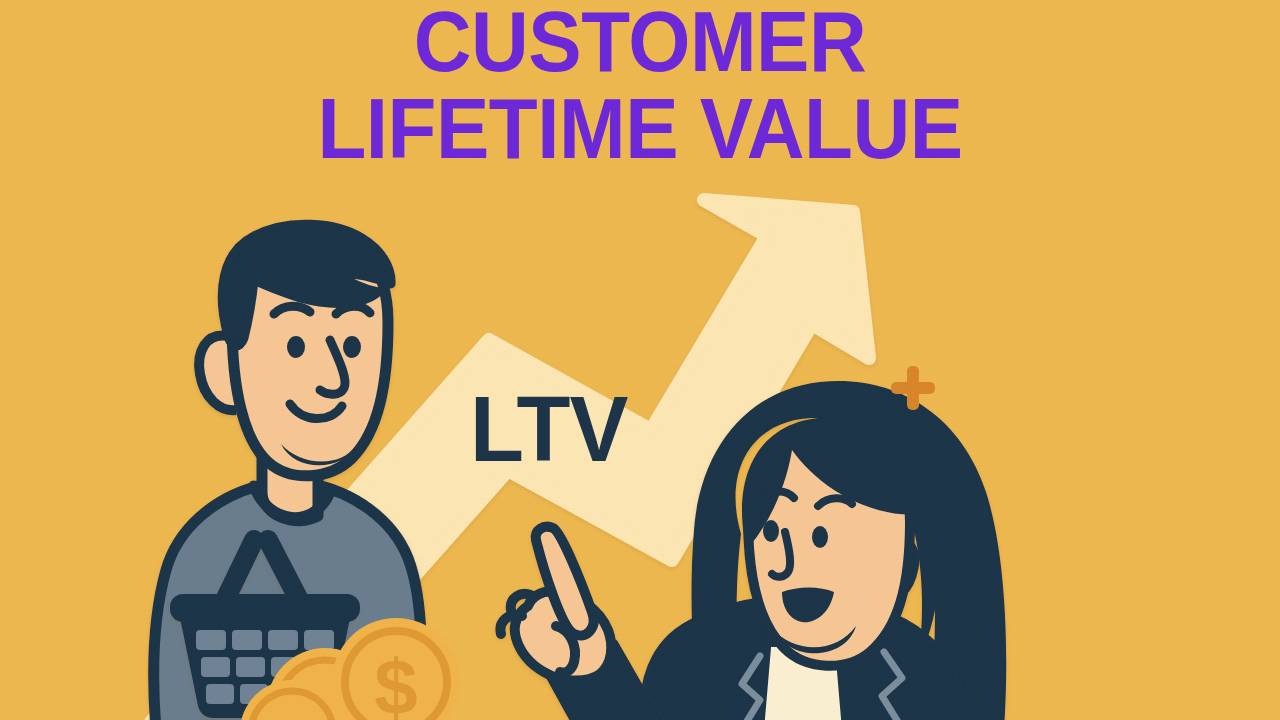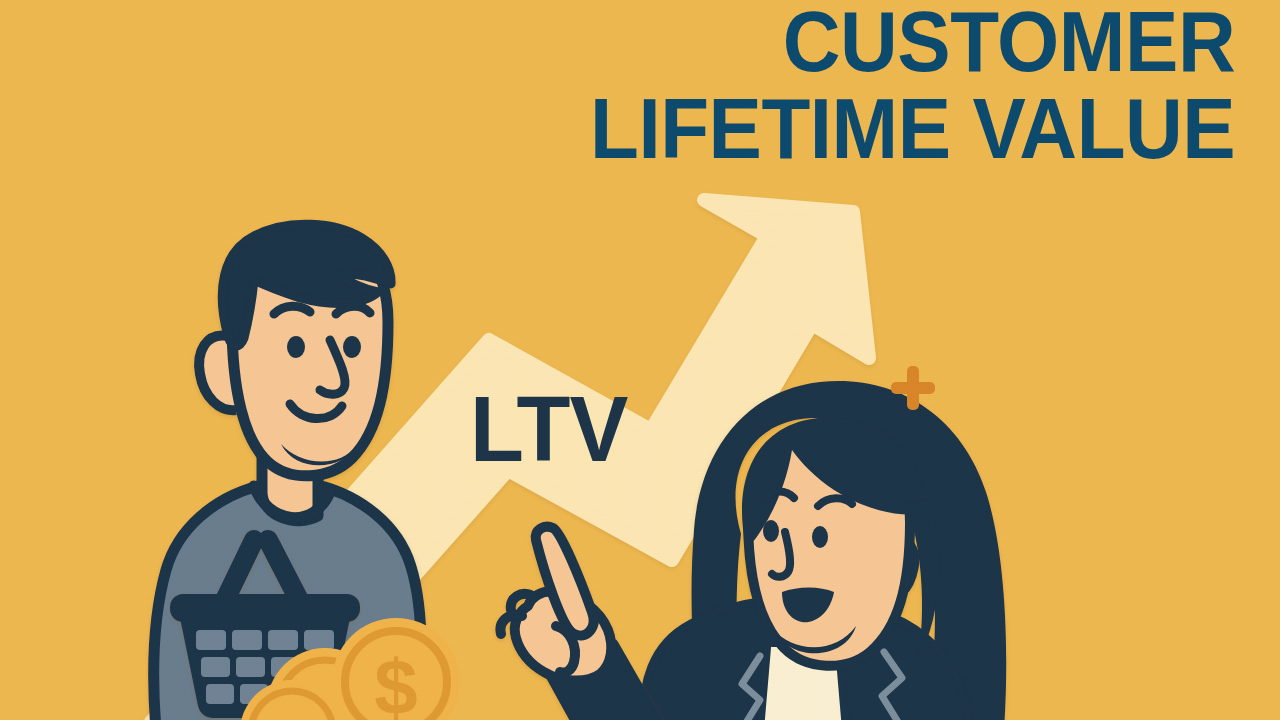--- a/index.html
+++ b/index.html
@@ -21,22 +21,22 @@
     inset: 0;
     width: 1280px;
     height: 720px;
     display: block;
   }
   .headline {
     position: absolute;
     left: 0;
     top: 0;
     width: 1280px;
-    text-align: right;
-    color: #0c4a6e;
+    text-align: center;
+    color: #6d28d9;
     font-family: "Liberation Sans Narrow", "Liberation Sans", "DejaVu Sans", sans-serif;
     font-weight: 700;
     letter-spacing: -0.5px;
     line-height: 0.92;
     pointer-events: none;
     z-index: 40;
   }
   .headline .l1 {
     display: block;
     font-size: 86px;

